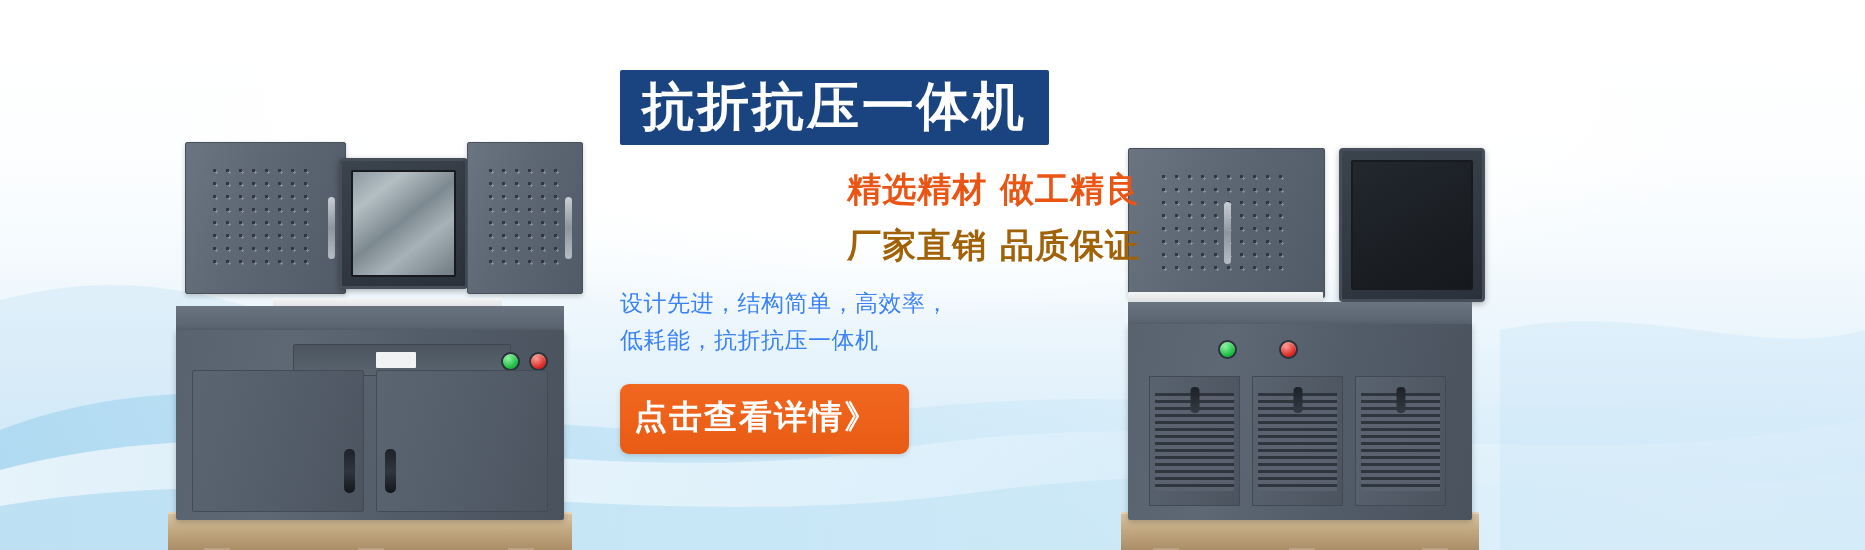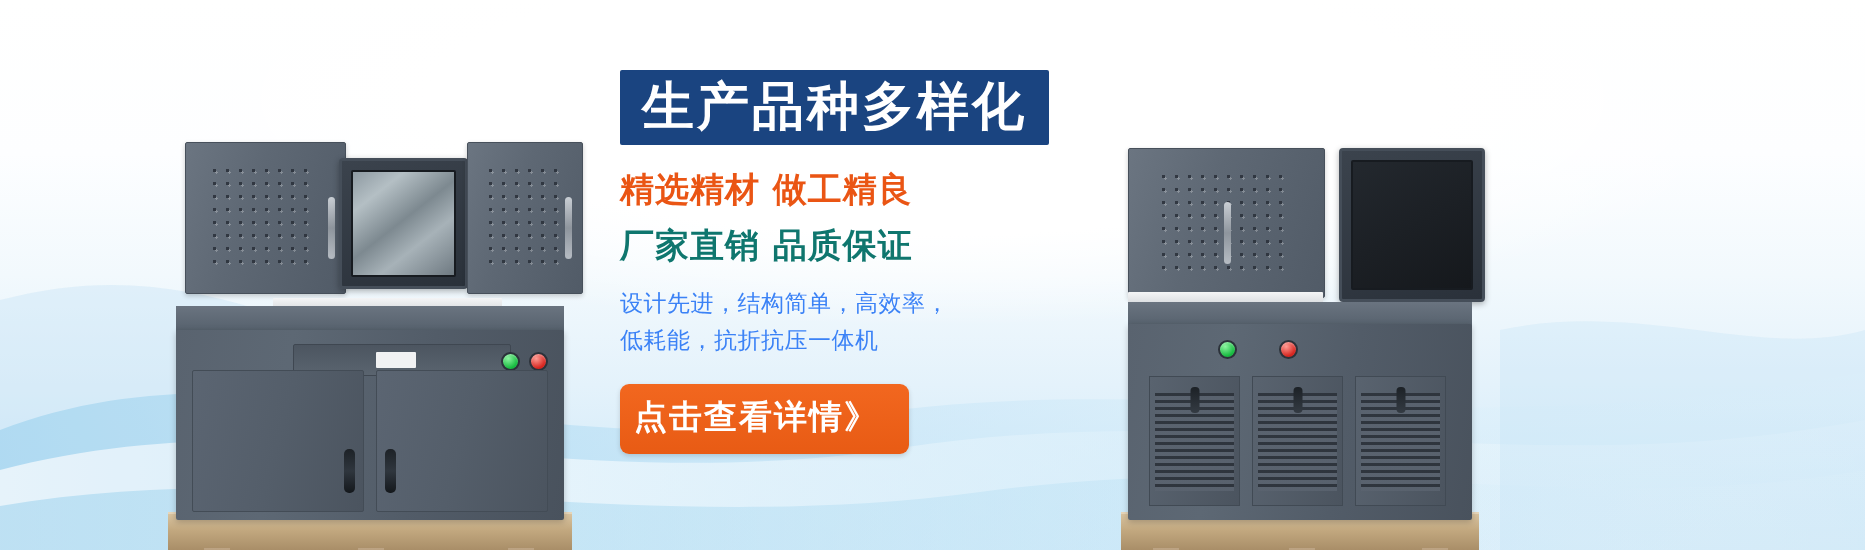--- a/index.html
+++ b/index.html
@@ -237,24 +237,25 @@
     letter-spacing: 3px;
     white-space: nowrap;
   }
   .headline {
     margin-top: 22px;
     color: #ea5514;
     font-size: 34px;
     font-weight: bold;
     letter-spacing: 1px;
     white-space: nowrap;
+    text-align: right;
   }
   .headline.second {
     margin-top: 10px;
-    color: #0f766e;
+    color: #a16207;
   }
   .desc {
     margin-top: 16px;
     color: #3b82f6;
     font-size: 23px;
     line-height: 1.62;
     letter-spacing: 0.5px;
   }
   .desc-line { white-space: nowrap; }
 
@@ -374,21 +375,21 @@
         <div class="louvre-handle"></div>
       </div>
       <div class="louvre l3">
         <div class="louvre-handle"></div>
       </div>
     </div>
   </div>
 
   <div class="content">
     <div class="title-banner">
-      <span class="title-text">生产品种多样化</span>
+      <span class="title-text">抗折抗压一体机</span>
     </div>
 
     <div class="headline first">精选精材  做工精良</div>
     <div class="headline second">厂家直销  品质保证</div>
 
     <div class="desc">
       <div class="desc-line">设计先进，结构简单，高效率，</div>
       <div class="desc-line">低耗能，抗折抗压一体机</div>
     </div>
 

